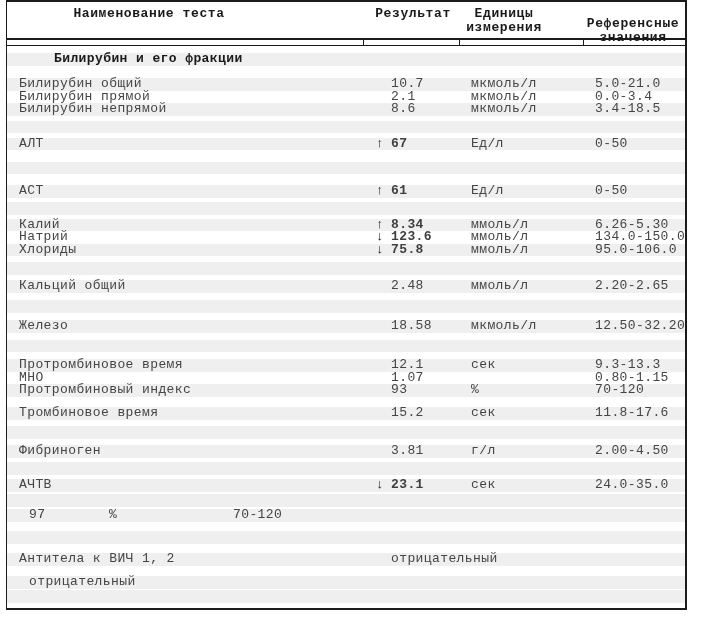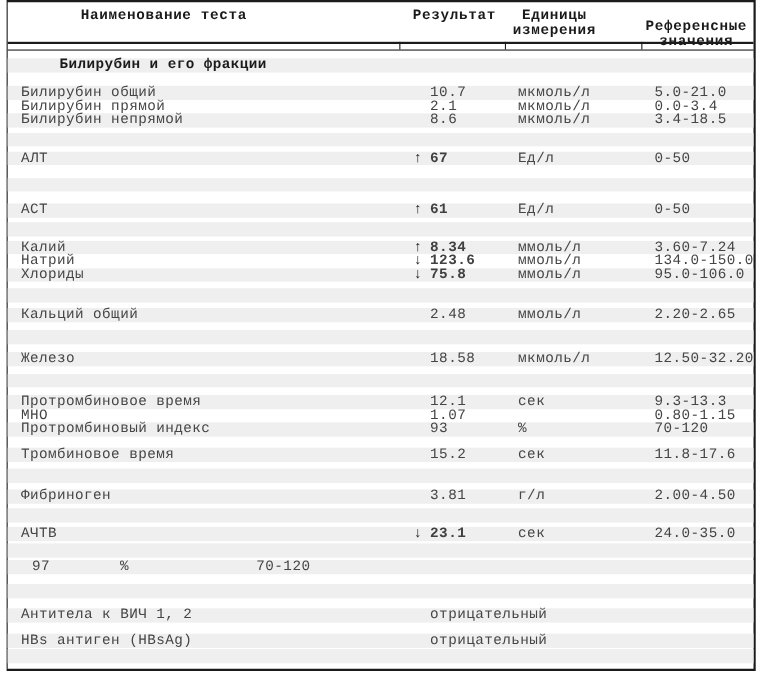--- a/index.html
+++ b/index.html
@@ -114,21 +114,21 @@
       <div class="spacer white" style="height: 4.1px;"></div>
       <div class="spacer gray" style="height: 12.6px;"></div>
       <div class="spacer white" style="height: 4.2px;"></div>
       <div class="row gray">
         <div class="c-name">Калий</div>
         <div class="c-res">
           <span class="flag">↑</span>
           <span class="val-bold">8.34</span>
         </div>
         <div class="c-unit">ммоль/л</div>
-        <div class="c-ref">3.60-7.24</div>
+        <div class="c-ref">6.26-5.30</div>
       </div>
       <div class="row white">
         <div class="c-name">Натрий</div>
         <div class="c-res">
           <span class="flag">↓</span>
           <span class="val-bold">123.6</span>
         </div>
         <div class="c-unit">ммоль/л</div>
         <div class="c-ref">134.0-150.0</div>
       </div>
@@ -247,21 +247,20 @@
         <div class="c-name">Антитела к ВИЧ 1, 2</div>
         <div class="c-res">
           <span class="flag"></span>
           <span class="">отрицательный</span>
         </div>
         <div class="c-unit"></div>
         <div class="c-ref"></div>
       </div>
       <div class="spacer white" style="height: 10px;"></div>
       <div class="row gray">
-        <div class="c-name">HBs антиген (HBsAg)</div>
         <div class="c-res">
           <span class="flag"></span>
           <span class="">отрицательный</span>
         </div>
         <div class="c-unit"></div>
         <div class="c-ref"></div>
       </div>
       <div class="spacer white" style="height: 1.8px;"></div>
       <div class="spacer gray" style="height: 12.6px;"></div>
       <div class="spacer white" style="height: 11px;"></div>

